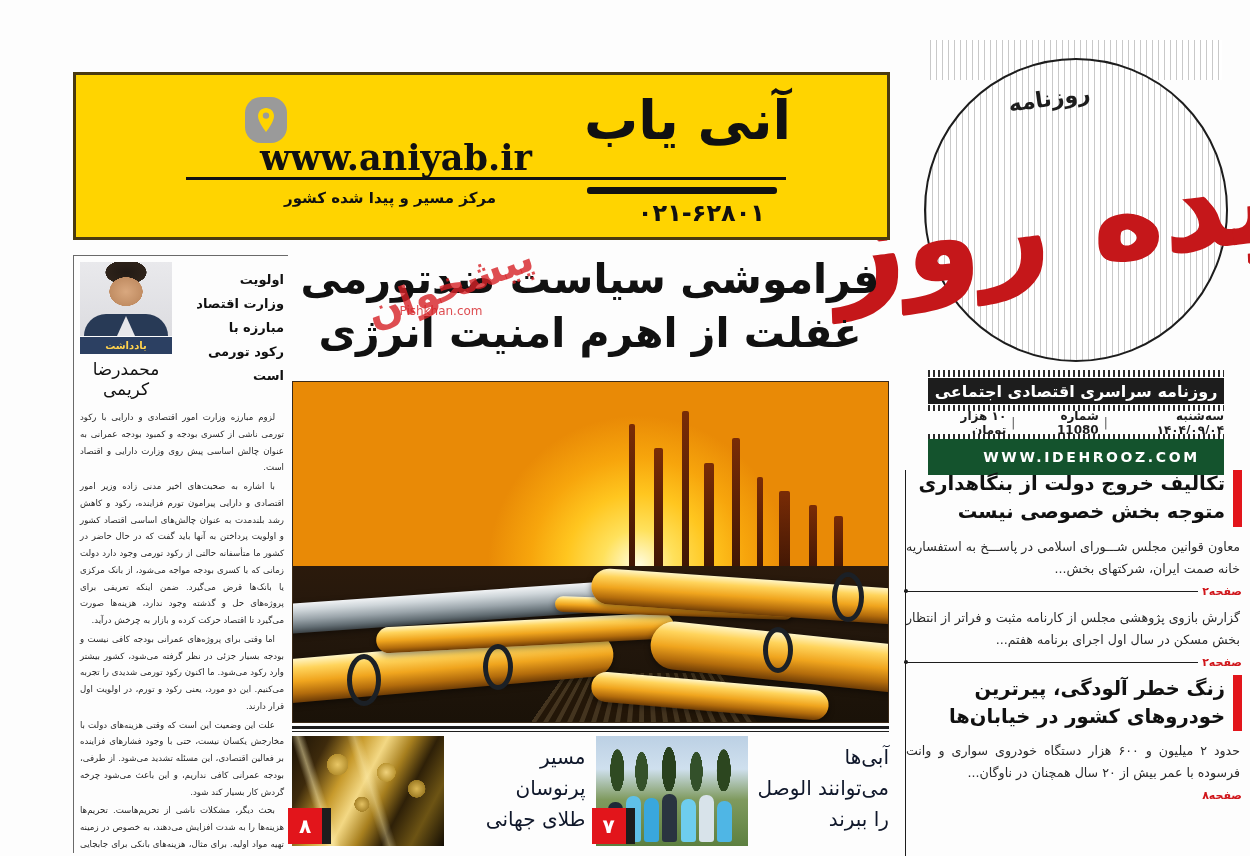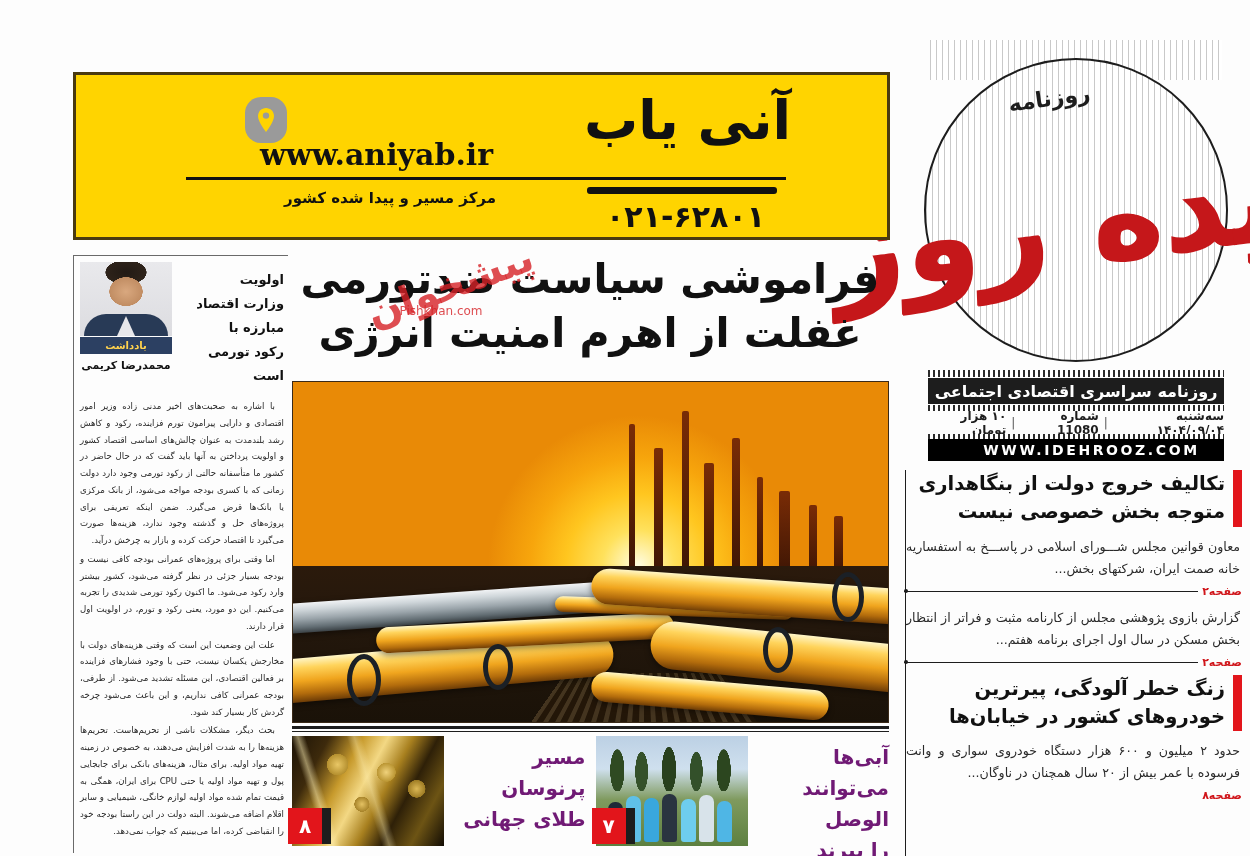--- a/index.html
+++ b/index.html
@@ -121,22 +121,22 @@
     left: 16px; top: 382px;
     width: 296px; height: 5px;
     background:
       repeating-linear-gradient(90deg,
         #2b2b2b 0px, #2b2b2b 2px,
         #ffffff 2px, #ffffff 5px);
   }
   .masthead-url {
     position: absolute;
     left: 16px; top: 387px;
-    width: 296px; height: 22px;
-    background: #000000;
+    width: 296px; height: 36px;
+    background: #14532d;
     color: #ffffff;
     font-size: 14px;
     font-weight: bold;
     letter-spacing: 2.6px;
     display: flex;
     align-items: center;
     justify-content: center;
     direction: ltr;
     padding-left: 31px;
   }
@@ -248,30 +248,30 @@
   .ad-underline {
     position: absolute;
     right: 110px; top: 112px;
     width: 190px; height: 7px;
     background: #111;
     border-radius: 3px;
   }
   .ad-phone {
     position: absolute;
     right: 122px; top: 124px;
-    font-size: 30px;
+    font-size: 24px;
     font-weight: bold;
     color: #111;
     direction: ltr;
     letter-spacing: 1px;
   }
   .ad-site {
     position: absolute;
     left: 184px; top: 62px;
-    font-size: 30px;
+    font-size: 35px;
     font-weight: bold;
     color: #111;
     font-family: "DejaVu Serif", "Liberation Serif", serif;
     direction: ltr;
   }
   .ad-site-rule {
     position: absolute;
     left: 110px; top: 102px;
     width: 600px; height: 3px;
     background: #111;
@@ -346,22 +346,22 @@
     font-size: 10px;
     font-weight: bold;
     display: flex;
     align-items: center;
     justify-content: center;
     margin-top: 1px;
   }
   .ed-author {
     width: 92px;
     text-align: center;
-    font-size: 11px;
-    font-weight: bold;
+    font-size: 17px;
+    font-weight: normal;
     color: #111;
     margin-top: 5px;
     direction: rtl;
   }
   .ed-body {
     margin-top: 10px;
     font-size: 8.6px;
     line-height: 1.95;
     color: #262626;
     text-align: justify;
@@ -506,22 +506,22 @@
     flex: 1;
     display: flex;
     direction: rtl;
     align-items: flex-start;
     gap: 8px;
     position: relative;
   }
   .teaser-text {
     flex: 1;
     font-size: 20px;
-    font-weight: bold;
-    color: #701a75;
+    font-weight: normal;
+    color: #0f172a;
     line-height: 1.55;
     text-align: right;
     direction: rtl;
     padding-top: 6px;
     letter-spacing: -0.6px;
   }
   .teaser-thumb-wrap {
     position: relative;
     width: 152px; height: 110px;
     flex: 0 0 152px;
@@ -663,20 +663,21 @@
         <div class="ed-photo">
           <div class="shoulders"></div>
           <div class="collar"></div>
         </div>
         <div class="ed-badge">یادداشت</div>
         <div class="ed-author">محمدرضا کریمی</div>
       </div>
     </div>
 
     <div class="ed-body">
+      <p>لزوم مبارزه وزارت امور اقتصادی و دارایی با رکود تورمی ناشی از کسری بودجه و کمبود بودجه عمرانی به عنوان چالش اساسی پیش روی وزارت دارایی و اقتصاد است.</p>
       <p>با اشاره به صحبت‌های اخیر مدنی زاده وزیر امور اقتصادی و دارایی پیرامون تورم فزاینده، رکود و کاهش رشد بلندمدت به عنوان چالش‌های اساسی اقتصاد کشور و اولویت پرداختن به آنها باید گفت که در حال حاضر در کشور ما متأسفانه حالتی از رکود تورمی وجود دارد دولت زمانی که با کسری بودجه مواجه می‌شود، از بانک مرکزی یا بانک‌ها قرض می‌گیرد. ضمن اینکه تعریفی برای پروژه‌های حل و گذشته وجود ندارد، هزینه‌ها صورت می‌گیرد تا اقتصاد حرکت کرده و بازار به چرخش درآید.</p>
       <p>اما وقتی برای پروژه‌های عمرانی بودجه کافی نیست و بودجه بسیار جزئی در نظر گرفته می‌شود، کشور بیشتر وارد رکود می‌شود. ما اکنون رکود تورمی شدیدی را تجربه می‌کنیم. این دو مورد، یعنی رکود و تورم، در اولویت اول قرار دارند.</p>
       <p>علت این وضعیت این است که وقتی هزینه‌های دولت با مخارجش یکسان نیست، حتی با وجود فشارهای فزاینده بر فعالین اقتصادی، این مسئله تشدید می‌شود. از طرفی، بودجه عمرانی کافی نداریم، و این باعث می‌شود چرخه گردش کار بسیار کند شود.</p>
       <p>بحث دیگر، مشکلات ناشی از تحریم‌هاست. تحریم‌ها هزینه‌ها را به شدت افزایش می‌دهند، به خصوص در زمینه تهیه مواد اولیه. برای مثال، هزینه‌های بانکی برای جابجایی پول و تهیه مواد اولیه یا حتی CPU برای ایران، همگی به قیمت تمام شده مواد اولیه لوازم خانگی، شیمیایی و سایر اقلام اضافه می‌شوند. البته دولت در این راستا بودجه خود را انقباضی کرده، اما می‌بینیم که جواب نمی‌دهد.</p>
 
     </div>
   </div>
 
   <div class="main-head">
     <div class="line">فراموشی سیاست ضدتورمی</div>

